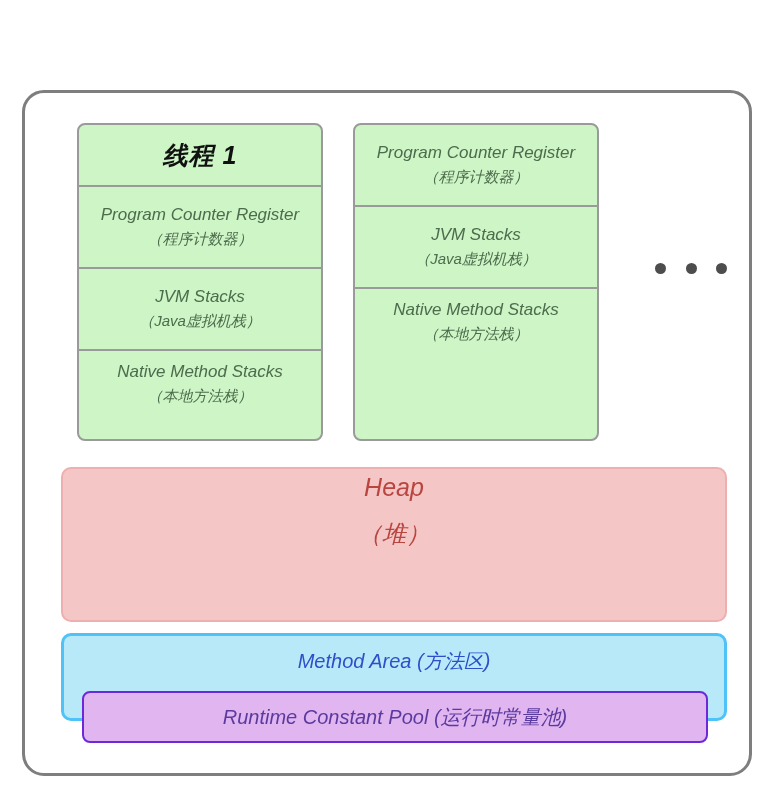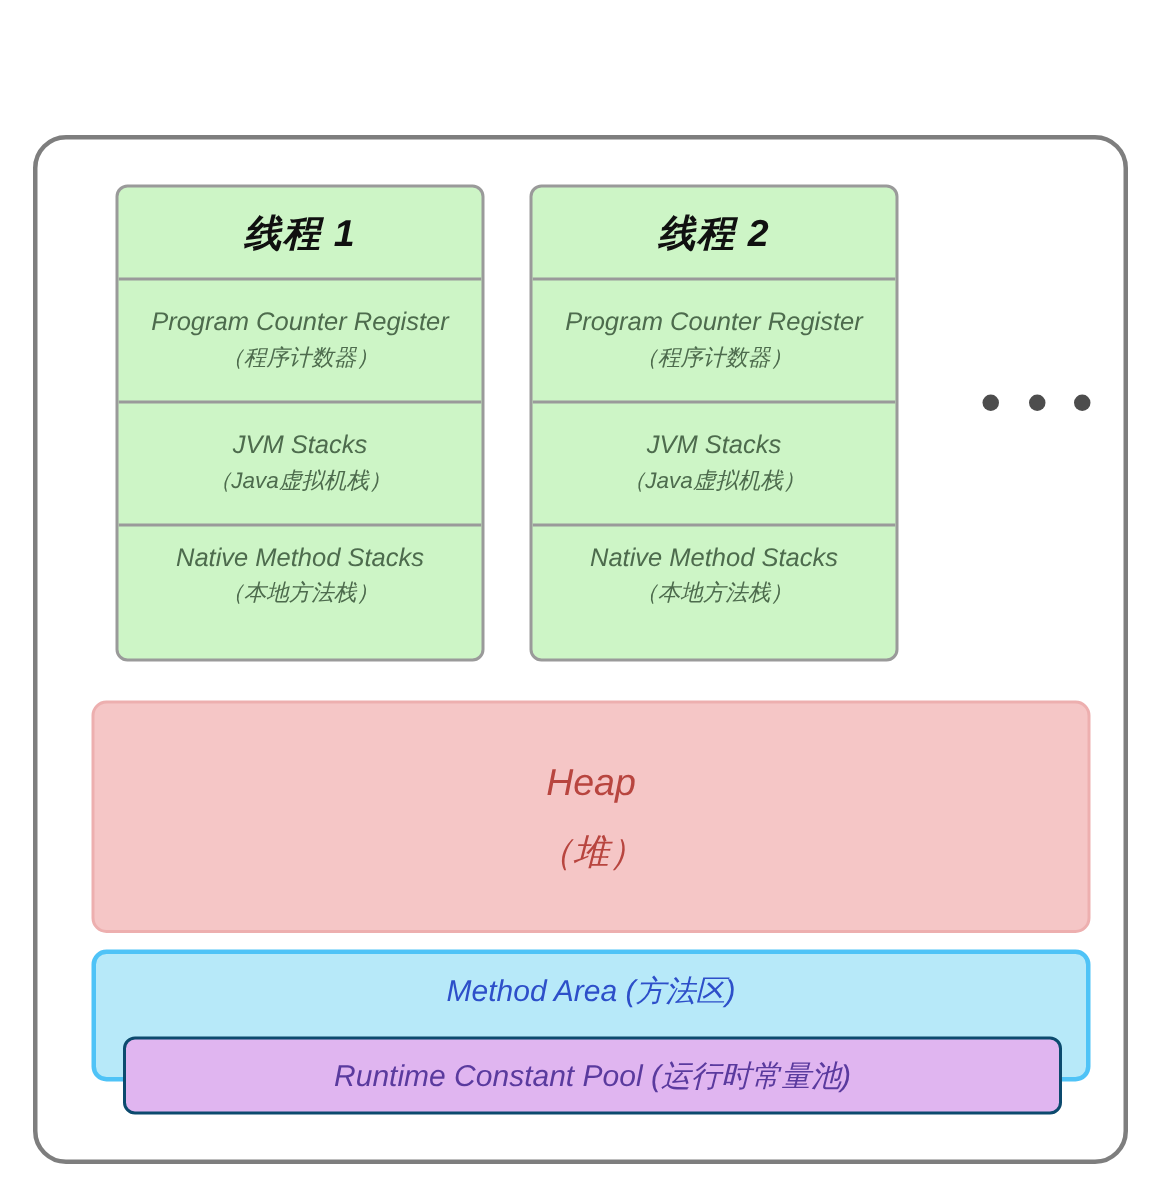--- a/index.html
+++ b/index.html
@@ -134,21 +134,21 @@
     top: 374px;
     width: 666px;
     height: 155px;
     box-sizing: border-box;
     border: 2px solid #edafaf;
     border-radius: 10px;
     background: #f5c6c6;
     display: flex;
     flex-direction: column;
     align-items: center;
-    justify-content: center;
+    justify-content: flex-start;
     color: #b8453f;
   }
   .heap-en {
     font-size: 25px;
     line-height: 36px;
     margin-bottom: 12px;
   }
   .heap-cn {
     font-size: 24px;
     line-height: 34px;
@@ -173,21 +173,21 @@
     line-height: 30px;
     color: #2d4fc9;
   }
   .constant-pool-box {
     position: absolute;
     left: 18px;
     top: 55px;
     width: 626px;
     height: 52px;
     box-sizing: border-box;
-    border: 2px solid #0c4a6e;
+    border: 2px solid #6d28d9;
     border-radius: 8px;
     background: #e0b5f0;
     display: flex;
     align-items: center;
     justify-content: center;
     color: #5a3a9e;
     font-size: 20px;
   }
 </style>
 </head>
@@ -210,21 +210,20 @@
           <div class="cell-en">JVM Stacks</div>
           <div class="cell-cn">（Java虚拟机栈）</div>
         </div>
         <div class="thread-cell cell-native">
           <div class="cell-en">Native Method Stacks</div>
           <div class="cell-cn">（本地方法栈）</div>
         </div>
       </div>
 
       <div class="thread-box thread-2">
-        <div class="thread-header">线程 2</div>
         <div class="thread-cell cell-pc">
           <div class="cell-en">Program Counter Register</div>
           <div class="cell-cn">（程序计数器）</div>
         </div>
         <div class="thread-cell cell-jvm">
           <div class="cell-en">JVM Stacks</div>
           <div class="cell-cn">（Java虚拟机栈）</div>
         </div>
         <div class="thread-cell cell-native">
           <div class="cell-en">Native Method Stacks</div>

